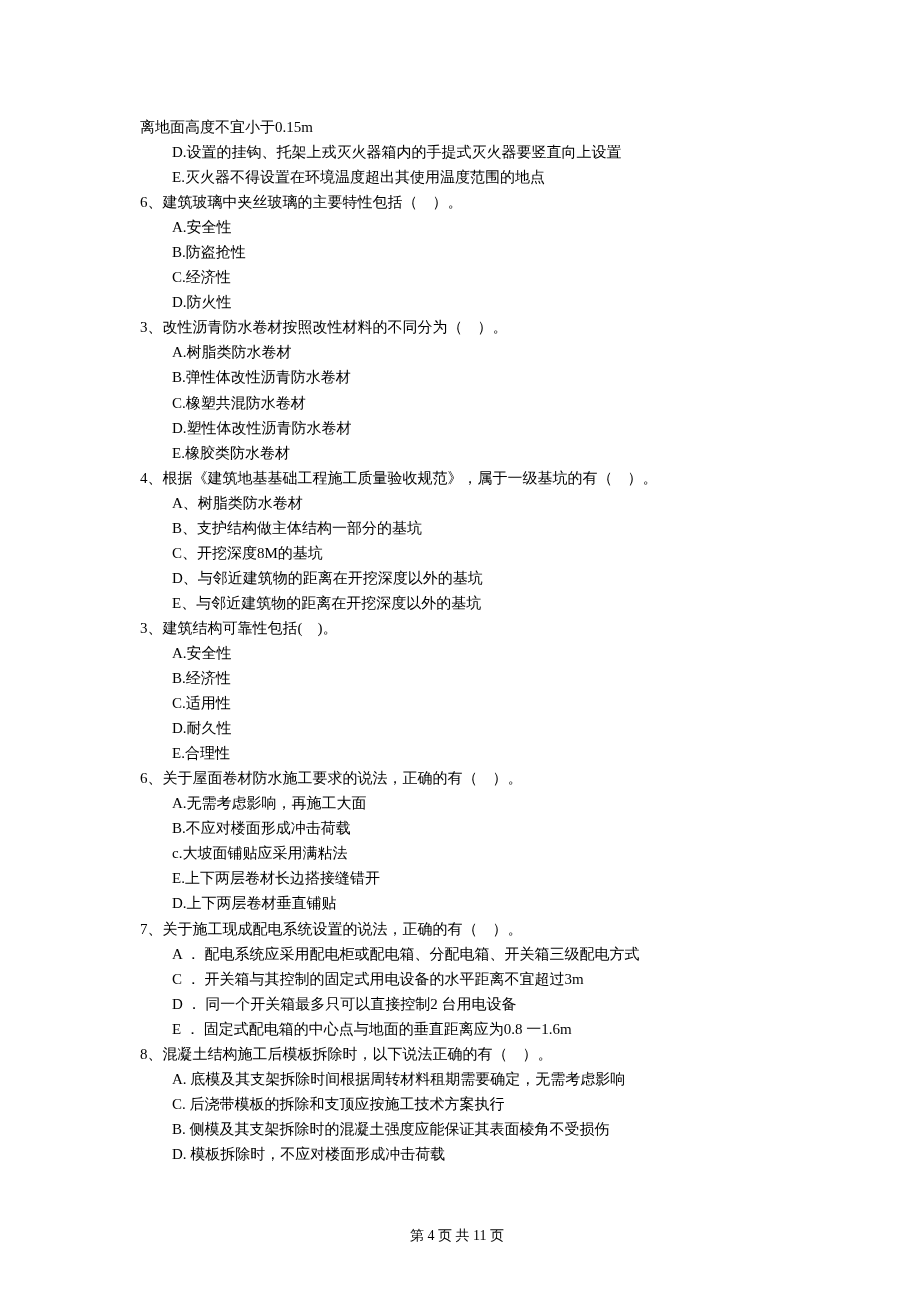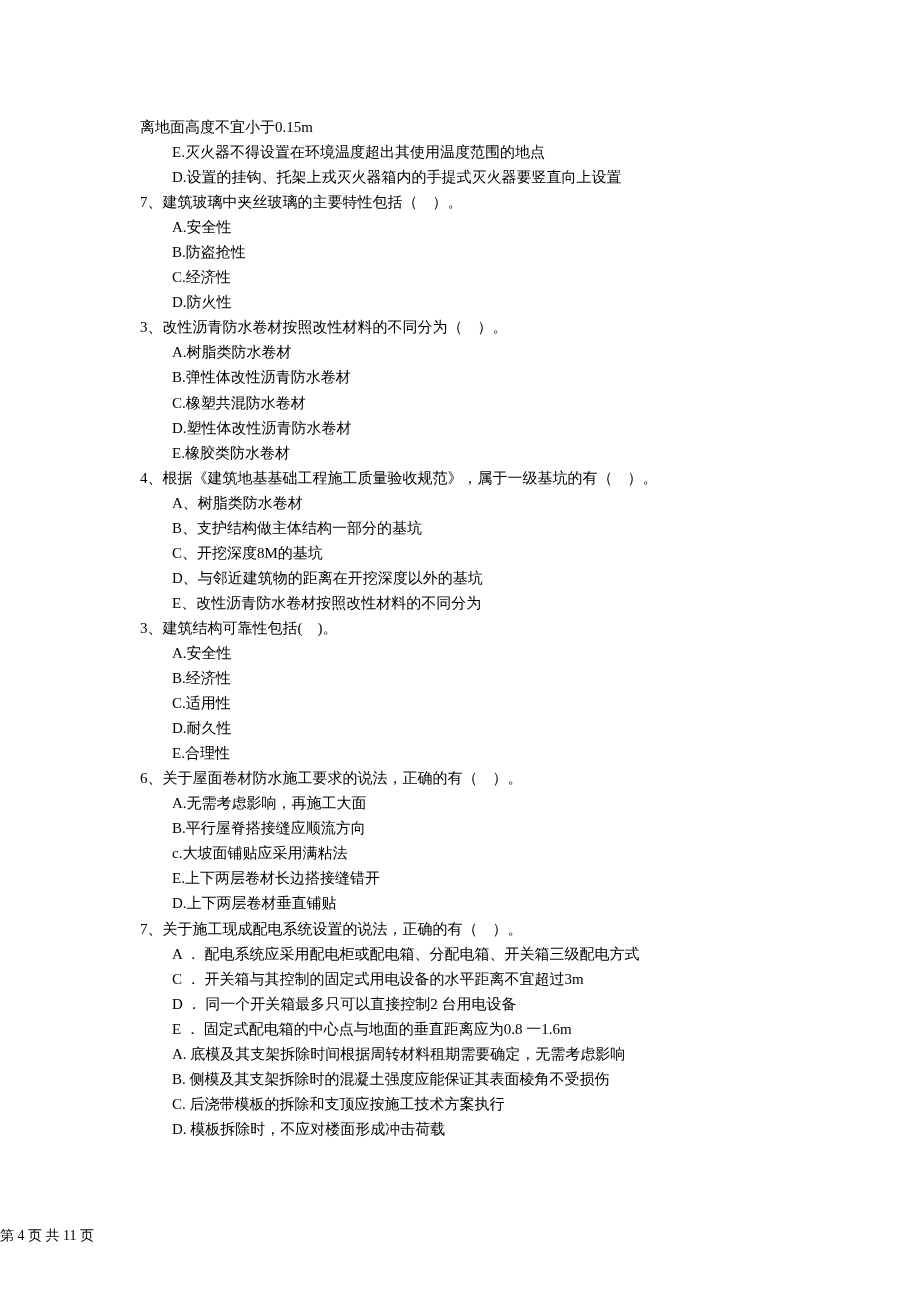--- a/index.html
+++ b/index.html
@@ -19,63 +19,65 @@
   }
   .line {
     white-space: pre-wrap;
   }
   .indent-0 { padding-left: 0; }
   .indent-1 { padding-left: 32px; }
   .footer {
     position: absolute;
     bottom: 55px;
     width: 914px;
+    text-align: center;
     font-size: 14px;
   }
 </style>
 </head>
 <body>
 
 <div class="page" id="page-lines">
     <div class="line indent-0">离地面高度不宜小于0.15m</div>
+    <div class="line indent-1">D.设置的挂钩、托架上戎灭火器箱内的手提式灭火器要竖直向上设置</div>
     <div class="line indent-1">E.灭火器不得设置在环境温度超出其使用温度范围的地点</div>
-    <div class="line indent-1">D.设置的挂钩、托架上戎灭火器箱内的手提式灭火器要竖直向上设置</div>
-    <div class="line indent-0">7、建筑玻璃中夹丝玻璃的主要特性包括（    ）。</div>
+    <div class="line indent-0">6、建筑玻璃中夹丝玻璃的主要特性包括（    ）。</div>
     <div class="line indent-1">A.安全性</div>
     <div class="line indent-1">B.防盗抢性</div>
     <div class="line indent-1">C.经济性</div>
     <div class="line indent-1">D.防火性</div>
     <div class="line indent-0">3、改性沥青防水卷材按照改性材料的不同分为（    ）。</div>
     <div class="line indent-1">A.树脂类防水卷材</div>
     <div class="line indent-1">B.弹性体改性沥青防水卷材</div>
     <div class="line indent-1">C.橡塑共混防水卷材</div>
     <div class="line indent-1">D.塑性体改性沥青防水卷材</div>
     <div class="line indent-1">E.橡胶类防水卷材</div>
     <div class="line indent-0">4、根据《建筑地基基础工程施工质量验收规范》，属于一级基坑的有（    ）。</div>
     <div class="line indent-1">A、树脂类防水卷材</div>
     <div class="line indent-1">B、支护结构做主体结构一部分的基坑</div>
     <div class="line indent-1">C、开挖深度8M的基坑</div>
     <div class="line indent-1">D、与邻近建筑物的距离在开挖深度以外的基坑</div>
-    <div class="line indent-1">E、改性沥青防水卷材按照改性材料的不同分为</div>
+    <div class="line indent-1">E、与邻近建筑物的距离在开挖深度以外的基坑</div>
     <div class="line indent-0">3、建筑结构可靠性包括(    )。</div>
     <div class="line indent-1">A.安全性</div>
     <div class="line indent-1">B.经济性</div>
     <div class="line indent-1">C.适用性</div>
     <div class="line indent-1">D.耐久性</div>
     <div class="line indent-1">E.合理性</div>
     <div class="line indent-0">6、关于屋面卷材防水施工要求的说法，正确的有（    ）。</div>
     <div class="line indent-1">A.无需考虑影响，再施工大面</div>
-    <div class="line indent-1">B.平行屋脊搭接缝应顺流方向</div>
+    <div class="line indent-1">B.不应对楼面形成冲击荷载</div>
     <div class="line indent-1">c.大坡面铺贴应采用满粘法</div>
     <div class="line indent-1">E.上下两层卷材长边搭接缝错开</div>
     <div class="line indent-1">D.上下两层卷材垂直铺贴</div>
     <div class="line indent-0">7、关于施工现成配电系统设置的说法，正确的有（    ）。</div>
     <div class="line indent-1">A ． 配电系统应采用配电柜或配电箱、分配电箱、开关箱三级配电方式</div>
     <div class="line indent-1">C ． 开关箱与其控制的固定式用电设备的水平距离不宜超过3m</div>
     <div class="line indent-1">D ． 同一个开关箱最多只可以直接控制2 台用电设备</div>
     <div class="line indent-1">E ． 固定式配电箱的中心点与地面的垂直距离应为0.8 一1.6m</div>
+    <div class="line indent-0">8、混凝土结构施工后模板拆除时，以下说法正确的有（    ）。</div>
     <div class="line indent-1">A. 底模及其支架拆除时间根据周转材料租期需要确定，无需考虑影响</div>
+    <div class="line indent-1">C. 后浇带模板的拆除和支顶应按施工技术方案执行</div>
     <div class="line indent-1">B. 侧模及其支架拆除时的混凝土强度应能保证其表面棱角不受损伤</div>
-    <div class="line indent-1">C. 后浇带模板的拆除和支顶应按施工技术方案执行</div>
     <div class="line indent-1">D. 模板拆除时，不应对楼面形成冲击荷载</div>
   </div>
 
 <div class="footer">第 4 页 共 11 页</div>
 
 </body></html>

